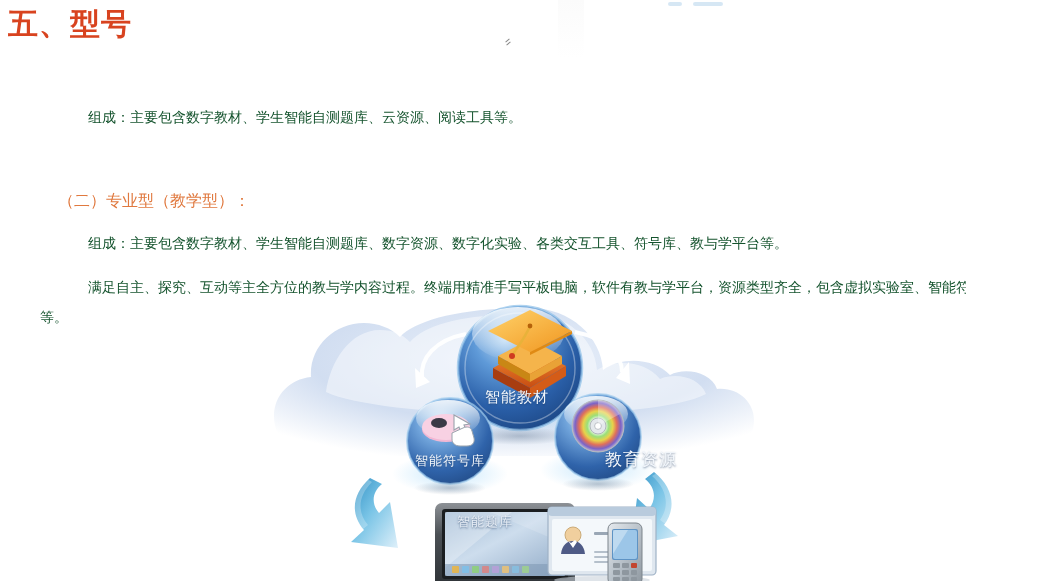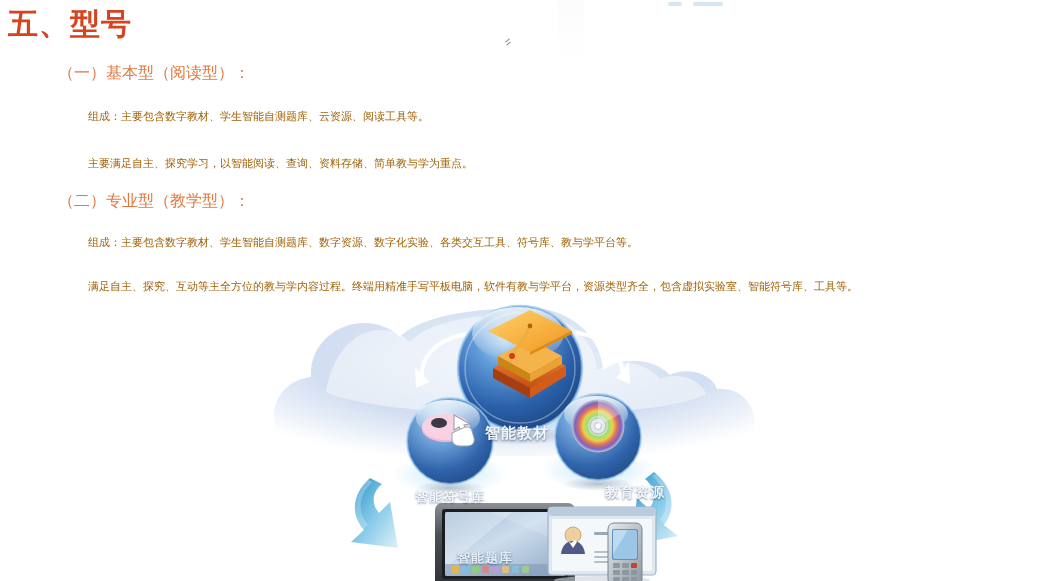--- a/index.html
+++ b/index.html
@@ -35,22 +35,22 @@
     font-size: 16px;
     color: #e0793f;
     white-space: nowrap;
     line-height: 22px;
   }
   .sub-a { left: 58px; top: 62px; }
   .sub-b { left: 58px; top: 190px; }
 
   .para {
     position: absolute;
-    font-size: 11px;
-    color: #a16207;
+    font-size: 14px;
+    color: #14532d;
     line-height: 24px;
     white-space: nowrap;
   }
   .p1 { left: 88px; top: 105px; }
   .p2 { left: 88px; top: 152px; }
   .p3 { left: 88px; top: 231px; }
   .p4 {
     left: 40px;
     top: 272px;
     width: 1012px;
@@ -101,49 +101,46 @@
     left: 230px;
     top: 296px;
     width: 560px;
     height: 285px;
   }
   #illus svg { display: block; }
 
   .circ-label {
     position: absolute;
     color: #f2f6fb;
-    font-weight: bold;
+    font-weight: normal;
     text-shadow: 0 1px 2px rgba(20,50,90,.55);
     white-space: nowrap;
     pointer-events: none;
-    margin-top: 36px;
   }
   .lbl-book   { left: 485px; top: 388px; font-size: 15px; letter-spacing: 1px; }
   .lbl-quiz   { left: 415px; top: 452px; font-size: 13px; letter-spacing: 1px; }
-  .lbl-res    { left: 565px; top: 448px; font-size: 14px; letter-spacing: 1px; padding-left: 40px; }
+  .lbl-res    { left: 565px; top: 448px; font-size: 17px; letter-spacing: 1px; padding-left: 40px; }
   .lbl-screen {
     left: 457px; top: 513px; font-size: 13px; letter-spacing: 1px;
     color: #e8eef6; text-shadow: 0 1px 2px rgba(30,60,100,.7);
   }
 </style>
 </head>
 <body>
 
 <div id="page">
 
   <div class="wm-soft"></div>
   <div class="watermark-dash wm1"></div>
   <div class="watermark-dash wm2"></div>
   <div class="wm-tick"></div>
 
   <div class="heading">五、型号</div>
 
-  <div class="subheading sub-a">（一）基本型（阅读型）：</div>
   <div class="para p1">组成：主要包含数字教材、学生智能自测题库、云资源、阅读工具等。</div>
-  <div class="para p2">主要满足自主、探究学习，以智能阅读、查询、资料存储、简单教与学为重点。</div>
 
   <div class="subheading sub-b">（二）专业型（教学型）：</div>
   <div class="para p4">满足自主、探究、互动等主全方位的教与学内容过程。终端用精准手写平板电脑，软件有教与学平台，资源类型齐全，包含虚拟实验室、智能符号库、工具等。</div>
   <div class="para p3">组成：主要包含数字教材、学生智能自测题库、数字资源、数字化实验、各类交互工具、符号库、教与学平台等。</div>
 
   <div id="illus">
     <svg width="560" height="285" viewBox="0 0 560 285" xmlns="http://www.w3.org/2000/svg">
       <defs>
         <radialGradient id="cloudG" cx="50%" cy="35%" r="70%">
           <stop offset="0%" stop-color="#e9f0fa"></stop>

